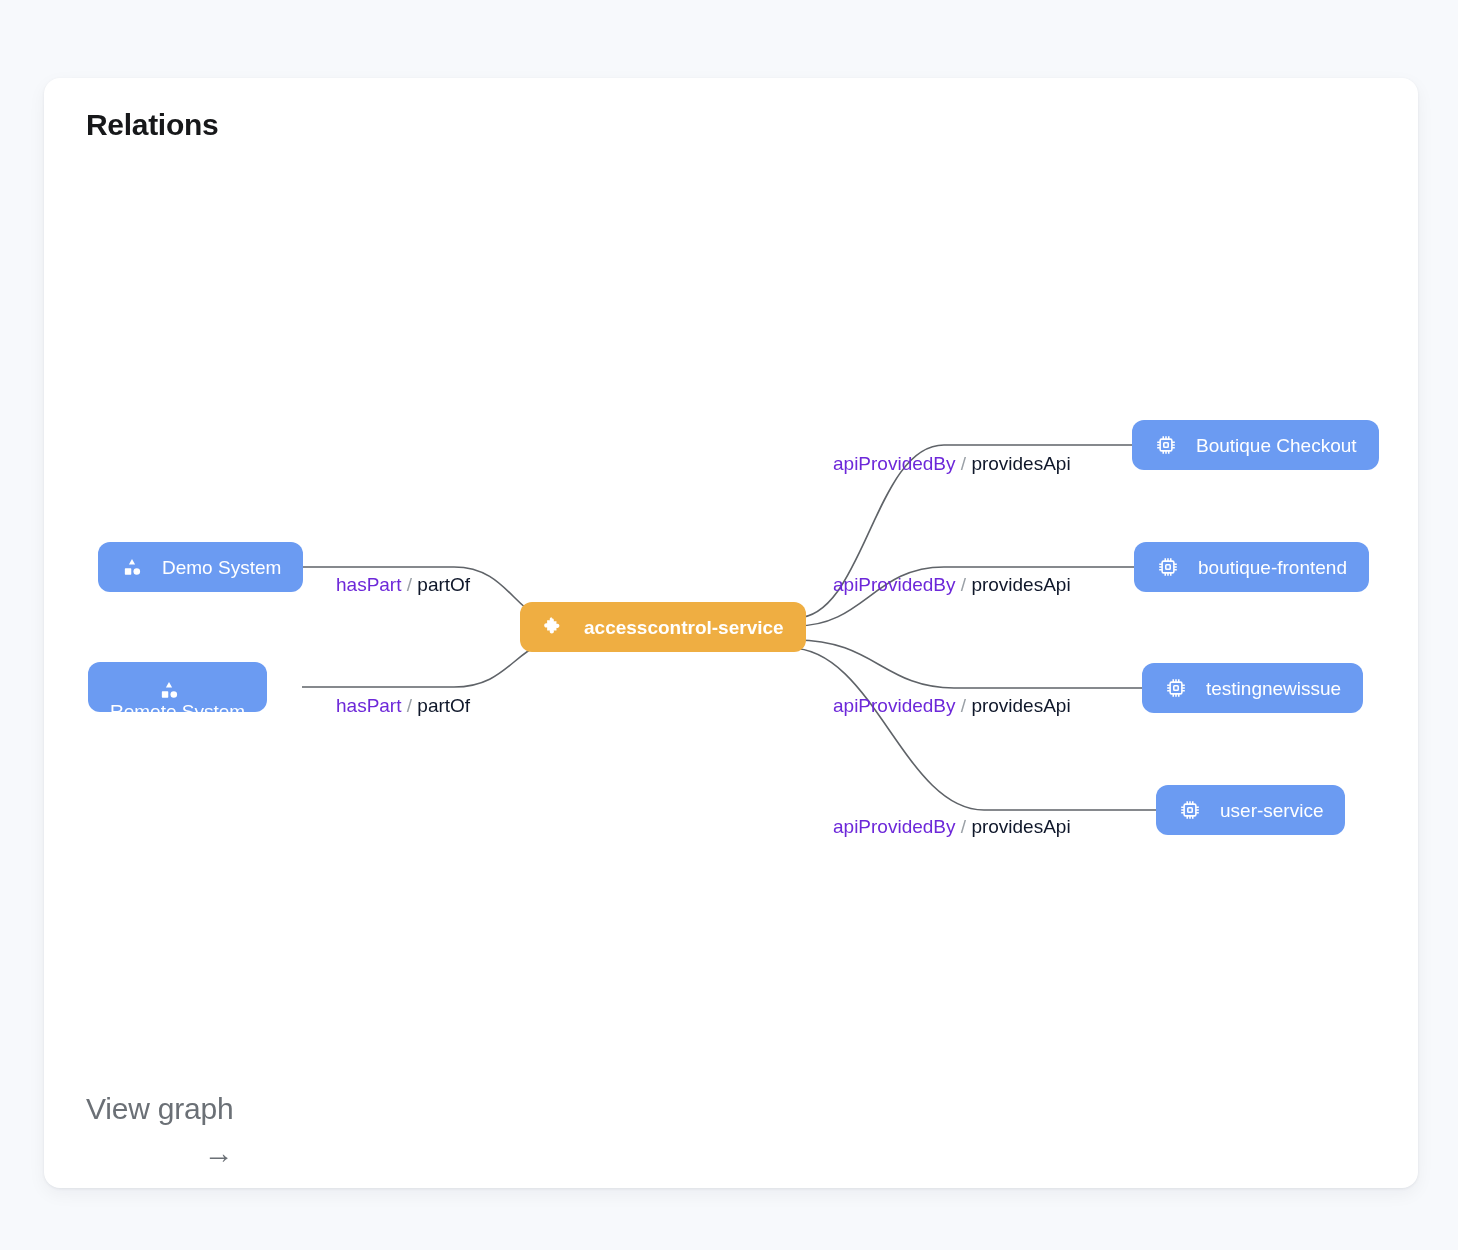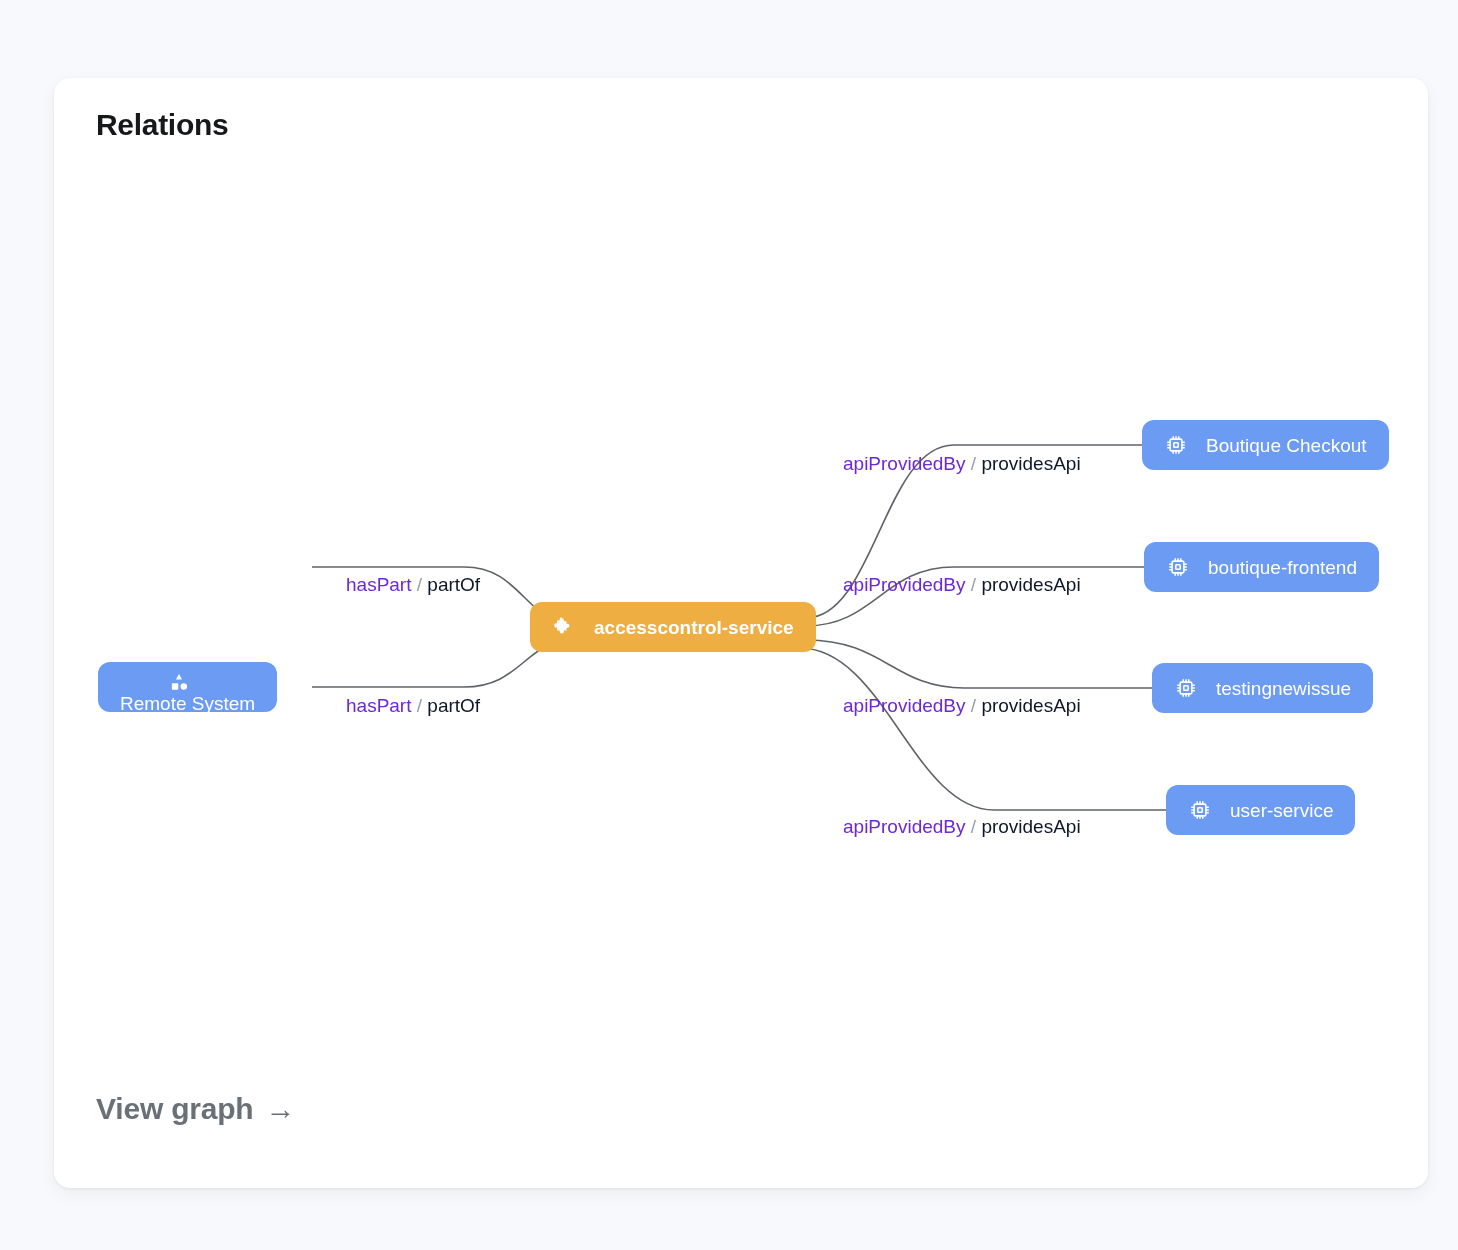--- a/index.html
+++ b/index.html
@@ -16,21 +16,21 @@
   #page {
     position: relative;
     width: 1458px;
     height: 1250px;
     background: #f7f9fc;
   }
 
   
   #relations-card {
     position: absolute;
-    left: 54px;
+    left: 44px;
     top: 78px;
     width: 1374px;
     height: 1110px;
     background: #ffffff;
     border-radius: 16px;
     box-shadow: 0 1px 3px rgba(16,24,40,0.07), 0 6px 18px rgba(16,24,40,0.05);
     box-sizing: border-box;
     overflow: hidden;
   }
 
@@ -62,21 +62,21 @@
     pointer-events: none;
   }
 
   
   .node {
     position: absolute;
     display: flex;
     align-items: center;
     height: 50px;
     border-radius: 12px;
-    padding: 8px 22px;
+    padding: 16px 22px;
     box-sizing: border-box;
     white-space: nowrap;
     cursor: pointer;
   }
 
   .node .node-icon {
     display: flex;
     align-items: center;
     justify-content: center;
     width: 24px;
@@ -115,28 +115,29 @@
   .edge-label .fwd { color: #6d28d9; }
   .edge-label .sep { color: #9aa0a6; }
   .edge-label .rev { color: #0f172a; }
 
   
   #view-graph-link {
     position: absolute;
     left: 42px;
     top: 1014px;
     display: flex;
-    align-items: center;
+    align-items: flex-end;
     gap: 12px;
     font-size: 30px;
-    font-weight: bold;
+    font-weight: normal;
     color: #6b7076;
     text-decoration: none;
     letter-spacing: -0.2px;
     cursor: pointer;
+    flex-direction: column;
   }
 
   #view-graph-link .arrow {
     display: inline-flex;
     align-items: center;
     font-size: 30px;
     line-height: 1;
   }
 </style>
 </head>
@@ -160,20 +161,30 @@
           <path d="M 752,540 C 820,540 830,367 900,367 L 1088,367"></path>
 
           <path d="M 752,548 C 820,548 830,489 900,489 L 1090,489"></path>
 
           <path d="M 752,562 C 830,562 840,610 910,610 L 1098,610"></path>
 
           <path d="M 746,570 C 830,570 860,732 940,732 L 1112,732"></path>
         </g>
       </svg>
 
+      <div class="node entity" style="left:54px; top:464px;">
+        <span class="node-icon">
+          <svg viewBox="0 0 24 24" width="22" height="22" aria-hidden="true">
+            <path fill="#ffffff" d="M12 3.2 L15.4 9.2 H8.6 Z"></path>
+            <rect fill="#ffffff" x="4.2" y="13.4" width="7" height="7" rx="0.7"></rect>
+            <circle fill="#ffffff" cx="17.2" cy="16.9" r="3.6"></circle>
+          </svg>
+        </span>
+        <span class="node-label">Demo System</span>
+      </div>
 
       <div class="node entity" style="left:44px; top:584px;flex-direction:column;">
         <span class="node-icon">
           <svg viewBox="0 0 24 24" width="22" height="22" aria-hidden="true">
             <path fill="#ffffff" d="M12 3.2 L15.4 9.2 H8.6 Z"></path>
             <rect fill="#ffffff" x="4.2" y="13.4" width="7" height="7" rx="0.7"></rect>
             <circle fill="#ffffff" cx="17.2" cy="16.9" r="3.6"></circle>
           </svg>
         </span>
         <span class="node-label">Remote System</span>

